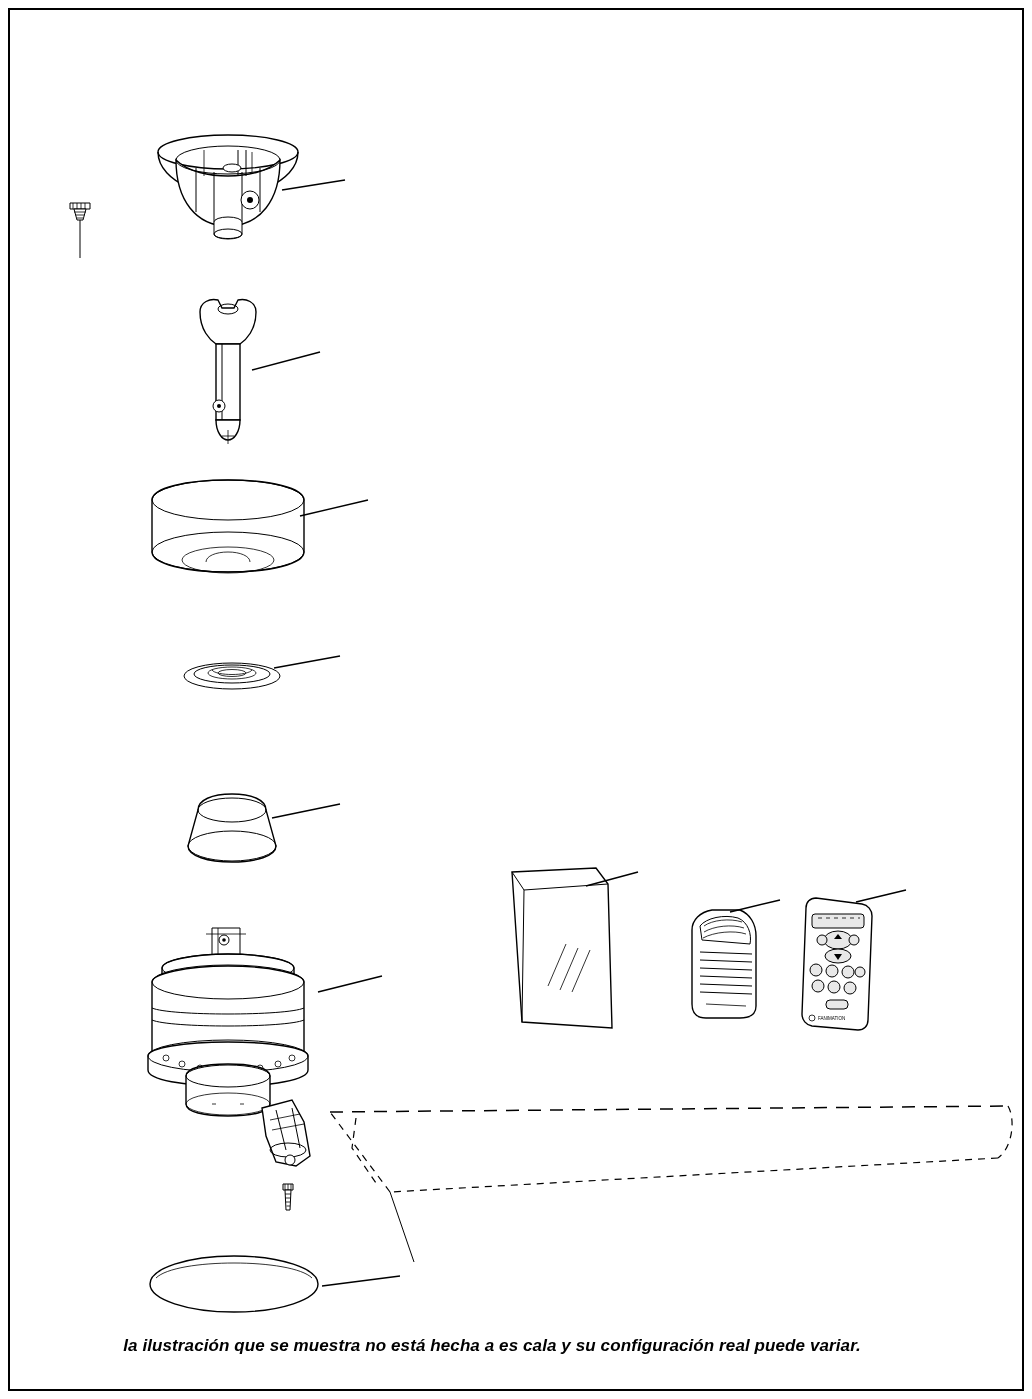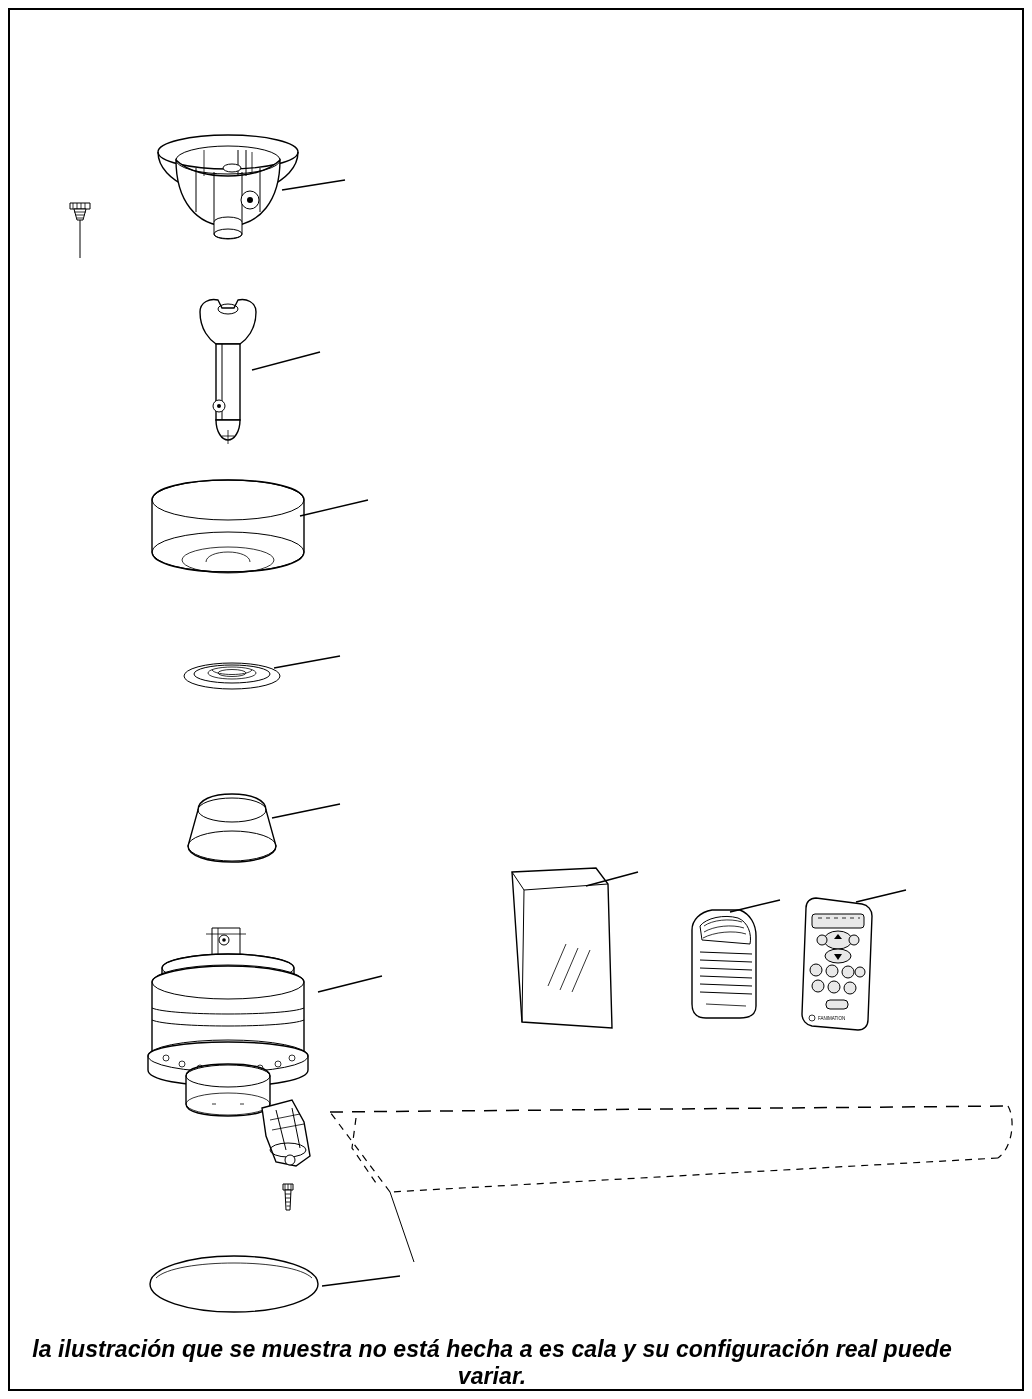--- a/index.html
+++ b/index.html
@@ -36,21 +36,21 @@
     height: 1320px;
   }
   .caption {
     position: absolute;
     left: 0;
     top: 1336px;
     width: 984px;
     text-align: center;
     font-style: italic;
     font-weight: bold;
-    font-size: 23px;
+    font-size: 17px;
     color: #000000;
     letter-spacing: 0.1px;
   }
   svg.dg {
     position: absolute;
     left: 0;
     top: 0;
     width: 1032px;
     height: 1320px;
   }

